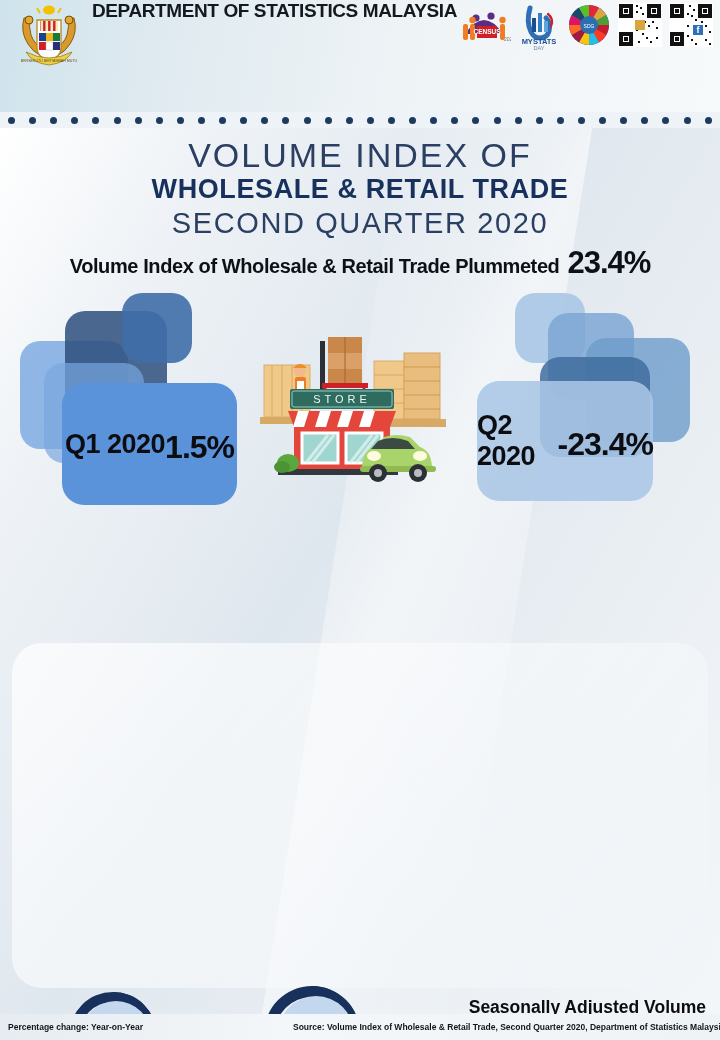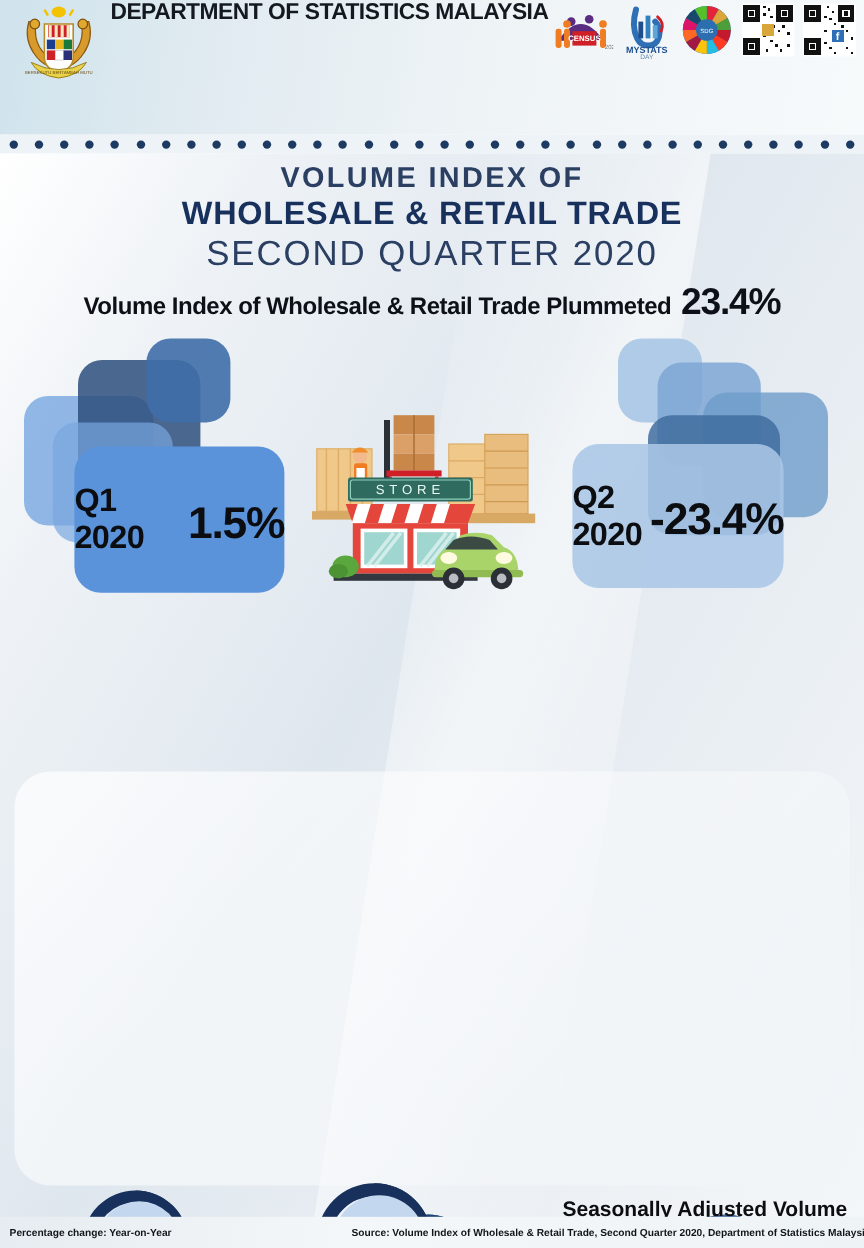--- a/index.html
+++ b/index.html
@@ -44,41 +44,41 @@
       linear-gradient(120deg,#ffffff 0%,#eef2f6 18%,#dfe7ee 45%,#e9eef3 70%,#f4f7f9 100%);
   }
   .sheen {
     position:absolute; left:330px; top:0; width:190px; height:912px;
     background:linear-gradient(105deg,rgba(255,255,255,0) 0%,rgba(255,255,255,.55) 45%,rgba(255,255,255,0) 100%);
     transform:skewX(-9deg); pointer-events:none;
   }
 
   
   .titles { text-align:center; padding-top:8px; position:relative; z-index:3;}
-  .t1 { font-size:24px; color:#2b3f63; letter-spacing:2px; line-height:1.12; font-weight:700;}
+  .t1 { font-size:34px; color:#2b3f63; letter-spacing:2px; line-height:1.12; font-weight:400;}
   .t2 { font-size:27px; color:#17305c; letter-spacing:.6px; font-weight:bold; line-height:1.12;}
   .t3 { font-size:29px; color:#2b3f63; letter-spacing:1.6px; line-height:1.35; font-weight:400;}
   .t4row {
     display:flex; align-items:baseline; justify-content:center; gap:8px;
     margin-top:2px;
   }
   .t4 { font-size:20px; font-weight:bold; color:#0d1117; letter-spacing:-.4px;}
   .t4big { font-size:31px; font-weight:bold; color:#0d1117; letter-spacing:-1px;}
 
   
   .quarters { position:relative; height:215px; margin-top:12px; }
   .sq { position:absolute; border-radius:20px; }
   .qcard {
     position:absolute; border-radius:22px; display:flex; 
     align-items:center; justify-content:center; z-index:6;
   }
   .qcard .ql { font-size:27px; font-weight:bold; color:#0b0d10; letter-spacing:-.5px;}
-  .qcard .qv { font-size:37px; font-weight:bold; color:#0b0d10; letter-spacing:-1px; margin-top:6px;}
-
-  .store-ill { position:absolute; left:252px; top:50px; width:200px; height:160px; z-index:5;}
+  .qcard .qv { font-size:32px; font-weight:bold; color:#0b0d10; letter-spacing:-1px; margin-top:6px;}
+
+  .store-ill { position:absolute; left:252px; top:30px; width:200px; height:160px; z-index:5;}
 
   
   .cat-panel {
     position:absolute; left:12px; top:515px; width:696px; height:345px;
     background:linear-gradient(135deg,rgba(255,255,255,.72),rgba(240,244,248,.55));
     border-radius:30px; z-index:2;
   }
   .cats { position:relative; z-index:4; }
   .cat { position:absolute; width:240px; text-align:center; }
   .cat .ring { position:relative; width:96px; height:96px; margin:0 auto; }

